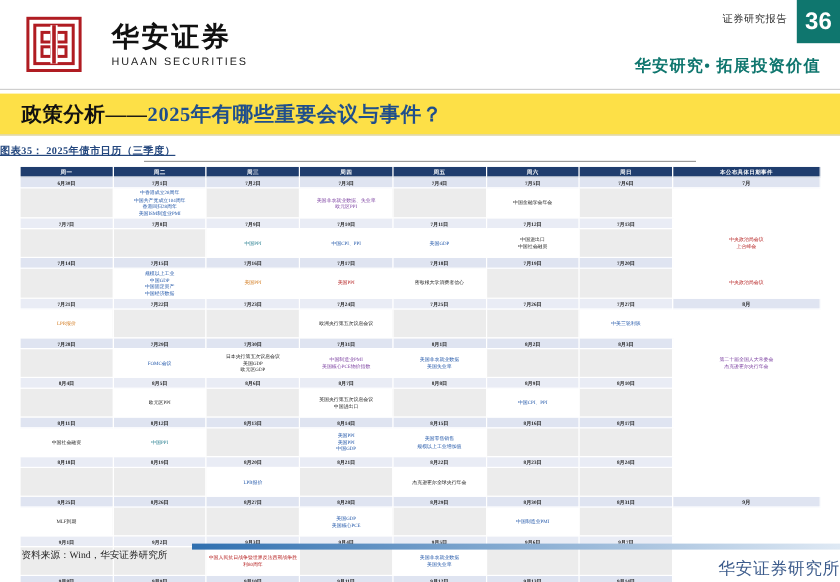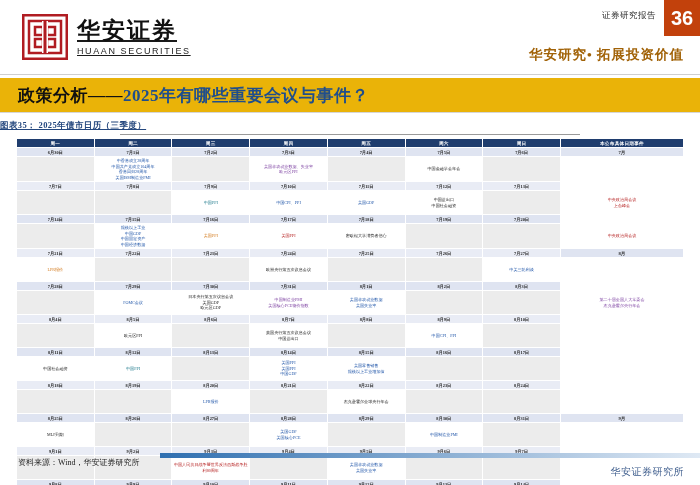--- a/index.html
+++ b/index.html
@@ -7,39 +7,39 @@
     width:700px;height:485px;overflow:hidden;
     background:#ffffff;
     font-family:"Liberation Serif","DejaVu Serif",serif;
     color:#1a1a1a;
     position:relative;
   }
   
   .page-header{position:relative;height:78px;}
   .pagenum-box{
     position:absolute;top:0;right:0;width:36px;height:36px;
-    background:#c2410c;color:#fff;display:flex;align-items:center;justify-content:center;
+    background:#0f766e;color:#fff;display:flex;align-items:center;justify-content:center;
     font-family:"Liberation Sans",sans-serif;font-size:20px;font-weight:700;
   }
   .report-kind{
     position:absolute;top:10px;right:44px;font-size:8.5px;letter-spacing:.5px;color:#2b2b2b;
   }
-  .brand{position:absolute;left:22px;top:14px;display:flex;align-items:center;gap:9px;text-decoration:underline;}
+  .brand{position:absolute;left:22px;top:14px;display:flex;align-items:center;gap:25px;}
   .logo-mark{width:46px;height:46px;position:relative;}
   .logo-mark svg{display:block;}
   .brand-text{display:flex;flex-direction:column;line-height:1;}
   .brand-cn{font-size:23px;font-weight:700;color:#111;letter-spacing:2px;font-family:"Liberation Serif",serif;}
   .brand-en{font-size:9px;letter-spacing:1.6px;color:#222;margin-top:5px;font-family:"Liberation Sans",sans-serif;}
   .slogan{
-    position:absolute;right:16px;top:46px;font-size:13.5px;color:#a16207;letter-spacing:1px;font-weight:700;
+    position:absolute;right:16px;top:46px;font-size:13.5px;color:#0f766e;letter-spacing:1px;font-weight:700;
   }
   .header-rule{position:absolute;left:0;right:0;top:74px;height:1px;background:#cfcfcf;}
   
   .title-band{
-    height:34px;background:#eab308;display:flex;align-items:center;padding-left:18px;
+    height:34px;background:#fde047;display:flex;align-items:center;padding-left:18px;
     border-bottom:1px solid #d6d6d6;
   }
   .title-band .zh{font-size:17px;font-weight:700;color:#111;letter-spacing:.5px;}
   .title-band .accent{color:#1f4e8c;}
   
   .exhibit-title{
     margin-top:7px;font-size:8.5px;color:#24477e;font-weight:700;
     text-decoration:underline;letter-spacing:.4px;
   }
   .exhibit-rule{width:460px;height:1px;background:#9a9a9a;margin:2px auto 3px auto;}
@@ -70,21 +70,21 @@
   .c-orange{color:#d2791b;}
   .c-red{color:#b52020;}
   .c-teal{color:#1f7a8c;}
   .c-black{color:#1d1d1d;}
   
   .footer{position:absolute;left:0;right:0;bottom:0;height:34px;}
   .footer-bar{position:absolute;left:160px;right:0;top:2px;height:5px;
     background:linear-gradient(to right,#2f6fb0,#dfe9f4);}
   .src{position:absolute;left:18px;top:6px;font-size:8px;color:#222;}
   .disclaimer{position:absolute;left:0;right:0;top:14px;text-align:center;font-size:11px;color:#1b1b1b;letter-spacing:.5px;}
-  .footer-brand{position:absolute;right:16px;top:14px;font-size:10px;color:#3d5c8c;letter-spacing:.5px;font-family:Liberation Serif, serif;}
+  .footer-brand{position:absolute;right:0;top:14px;font-size:14px;color:#3d5c8c;letter-spacing:.5px;font-family:Liberation Serif, serif;}
 </style>
 </head>
 <body>
 
 <div class="page-header">
   <div class="brand">
     <div class="logo-mark">
       <svg width="46" height="46" viewBox="0 0 46 46">
         <rect x="1" y="1" width="44" height="44" fill="none" stroke="#b01c22" stroke-width="3"></rect>
         <rect x="7" y="7" width="32" height="32" fill="none" stroke="#b01c22" stroke-width="2.5"></rect>

